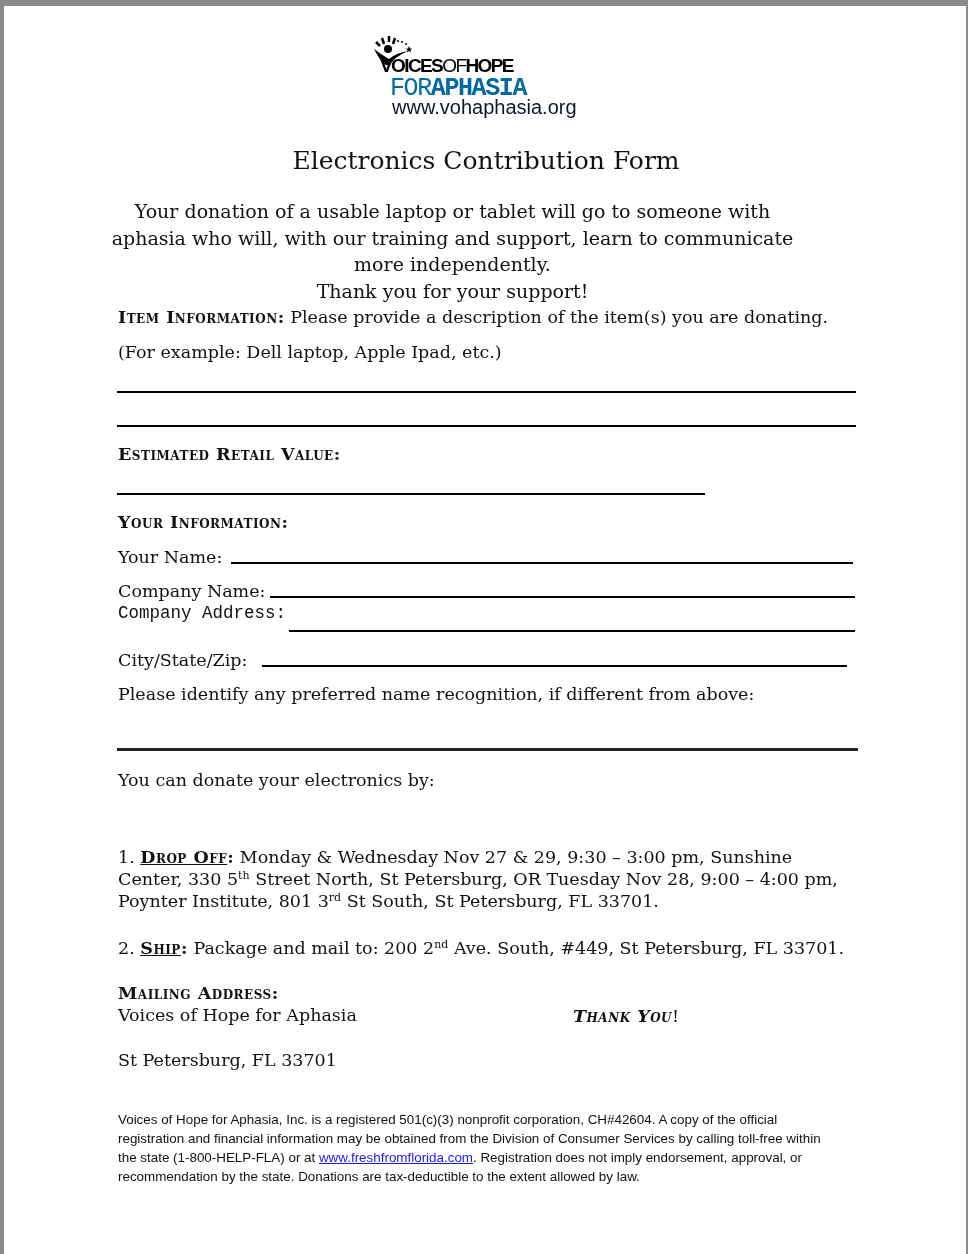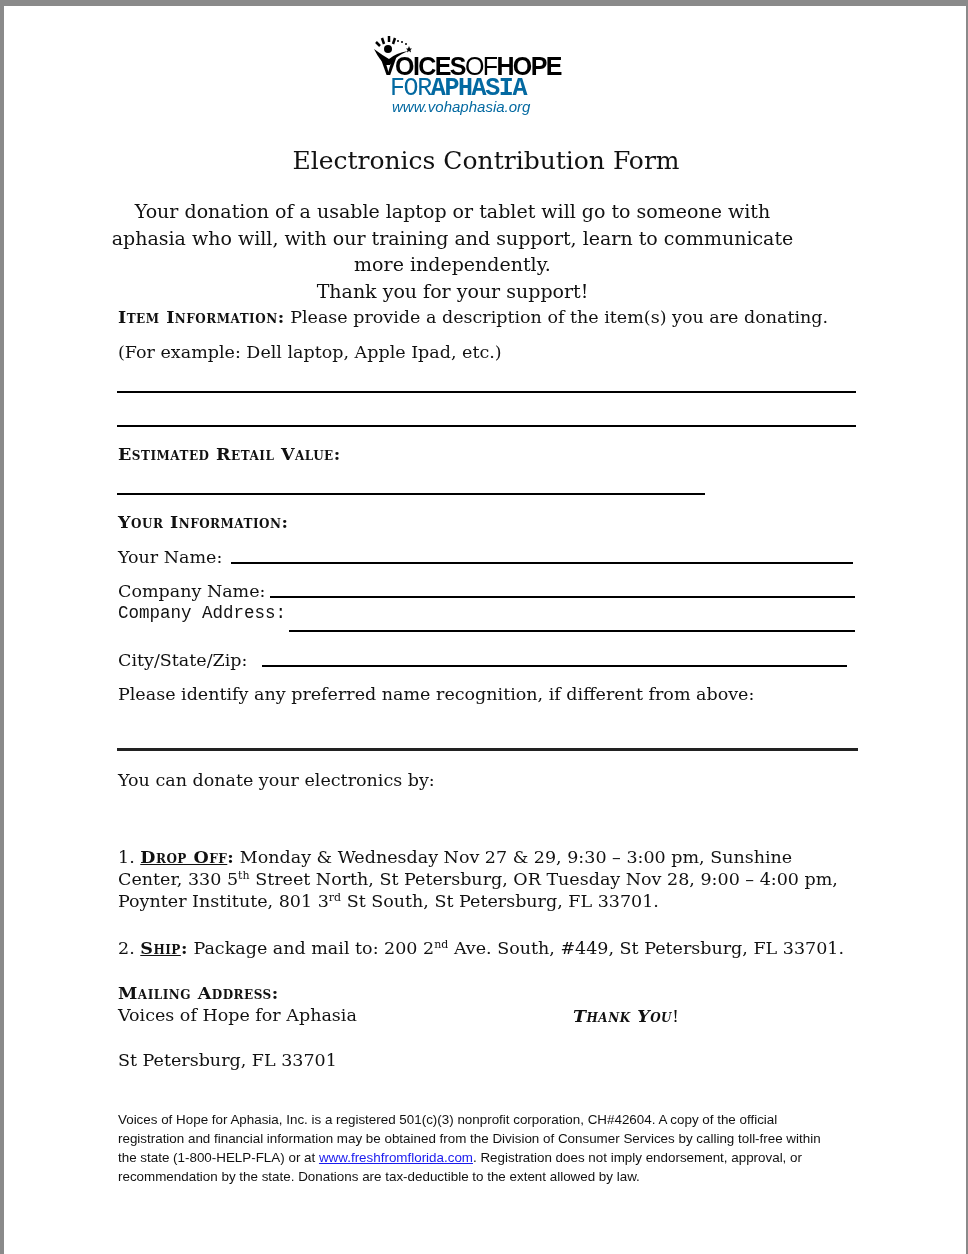--- a/index.html
+++ b/index.html
@@ -15,33 +15,33 @@
       left: 4px; top: 6px; right: 2px; bottom: 0;
       background: #ffffff;
     }
     .abs { position: absolute; }
     
     .logo { left: 366px; top: 27px; width: 210px; height: 85px; }
     .logo .mark { position: absolute; left: 2px; top: 2px; width: 40px; height: 34px; }
     .logo .l1 {
       position: absolute; left: 10px; top: 20px; white-space: nowrap;
       font-family: "Liberation Sans", sans-serif; font-weight: bold;
-      font-size: 25px; letter-spacing: -1.6px; line-height: 26px; color: #000;
+      font-size: 19px; letter-spacing: -1.6px; line-height: 26px; color: #000;
     }
     .logo .l1 .thin { font-weight: normal; }
     .logo .l2 {
       position: absolute; left: 20px; top: 43px; white-space: nowrap;
       font-family: Liberation Mono, monospace;
       font-size: 25px; letter-spacing: -1.4px; line-height: 26px; color: #0369a1;
     }
     .logo .l2 b { font-weight: bold; }
     .logo .l3 {
       position: absolute; left: 22px; top: 66px; white-space: nowrap;
-      font-family: "Liberation Sans", sans-serif; font-style: italic;
-      font-size: 15px; line-height: 16px; color: #0369a1;
+      font-family: "Liberation Sans", sans-serif; 
+      font-size: 20px; line-height: 16px; color: #0f172a;
     }
     
     .center-block { left: 0; width: 964px; text-align: center; }
     .title { top: 140px; font-size: 25px; line-height: 30px; }
     .intro { top: 192px; font-size: 19px; line-height: 26.5px; width: 897px; }
     .intro div { white-space: nowrap; }
     
     .txt { font-size: 17.5px; line-height: 22px; white-space: nowrap; left: 114px; }
     .sc { font-variant: small-caps; font-weight: bold; letter-spacing: 0.5px; }
     .rule { background: #000; height: 1.5px; }

